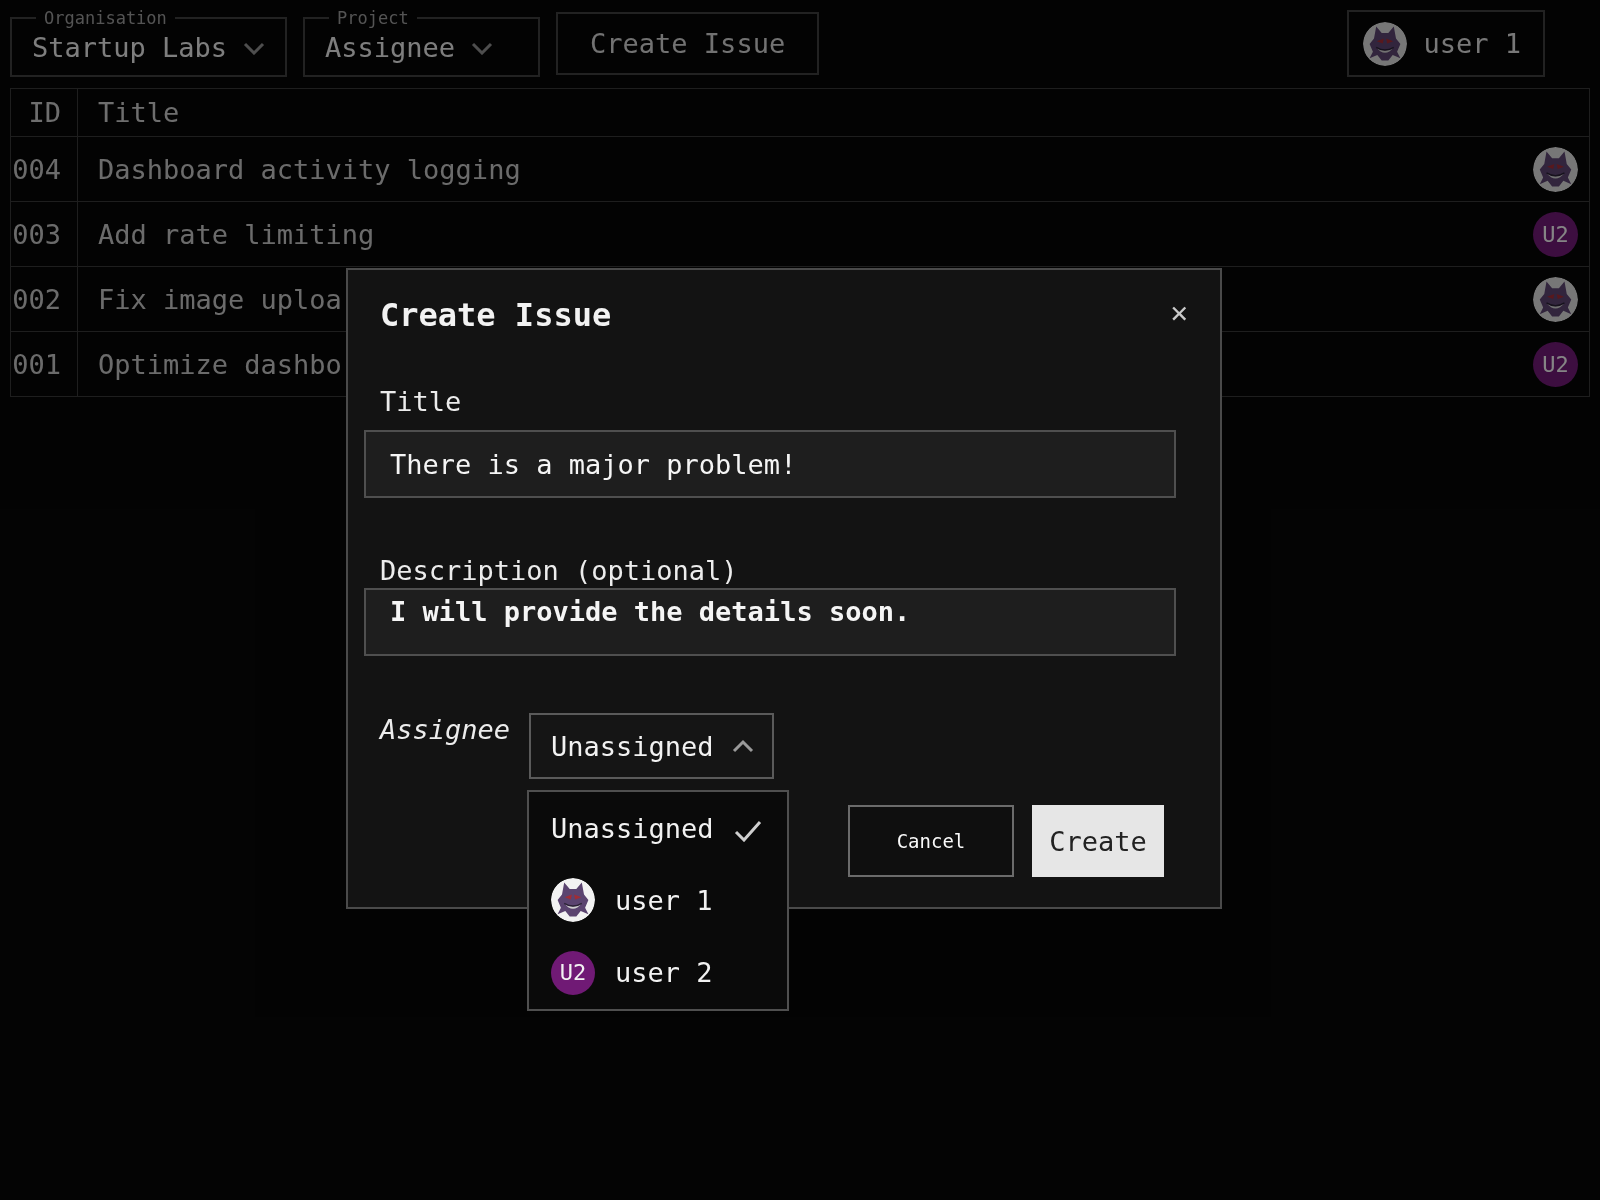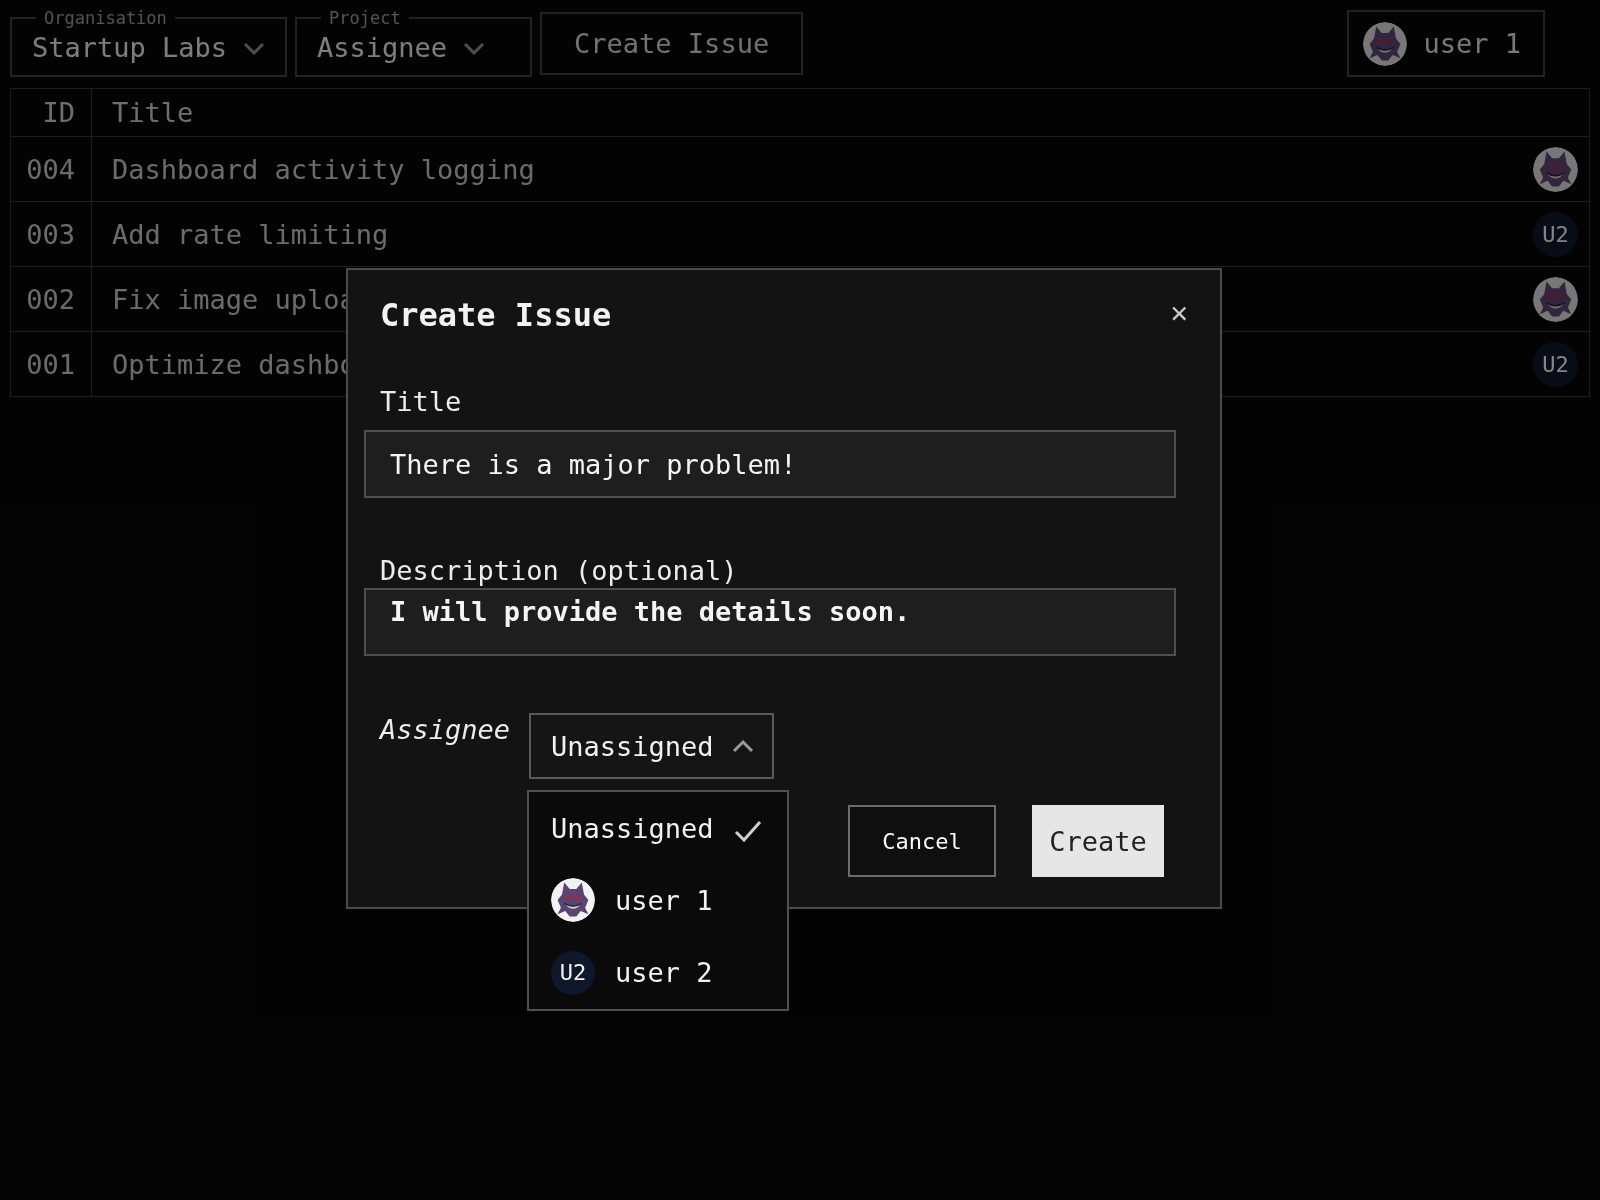--- a/index.html
+++ b/index.html
@@ -1,42 +1,42 @@
 <!DOCTYPE html>
 <html><head>
 <meta charset="utf-8">
 <style>
   * { margin:0; padding:0; box-sizing:border-box; }
   html,body { width:1600px; height:1200px; background:#070707; overflow:hidden;
     font-family:"DejaVu Sans Mono", monospace; }
 
   
-  .topbar { display:flex; align-items:flex-start; padding:8px 55px 0 10px; gap:8px; }
+  .topbar { display:flex; align-items:flex-start; padding:8px 55px 0 10px; gap:16px; }
   .fieldset { border:2px solid #3f3f3f; padding:2px 20px 12px 20px; min-width:230px; cursor:pointer; }
   .fieldset legend { font-size:17px; color:#9a9a9a; padding:0 8px; margin-left:4px; }
   .fieldset .fs-value { display:flex; align-items:center; gap:16px; font-size:27px; color:#e5e5e5; padding-top:2px; }
   .chev { width:22px; height:14px; display:inline-block; }
   .chev svg { display:block; }
   .btn-outline { margin-top:4px; border:2px solid #3f3f3f; background:transparent; color:#cfcfcf;
     font-family:inherit; font-size:27px; height:63px; padding:0 32px; cursor:pointer; }
   .user-chip { margin-left:auto; margin-top:2px; border:2px solid #3f3f3f; height:67px;
     display:flex; align-items:center; gap:16px; padding:0 22px 0 14px; color:#dadada; font-size:27px; cursor:pointer; }
   .avatar { width:44px; height:44px; border-radius:50%; flex:0 0 auto; }
 
   
   table.issues { border-collapse:collapse; margin:11px 10px 0 10px; width:1580px; table-layout:fixed; }
   table.issues td, table.issues th { border-top:1px solid #383838; border-bottom:1px solid #383838; }
   table.issues { border:1px solid #383838; }
-  th.col-id, td.cell-id { width:81px; text-align:right; padding-right:16px; border-right:1px solid #383838; }
+  th.col-id, td.cell-id { width:67px; text-align:right; padding-right:16px; border-right:1px solid #383838; }
   th { font-weight:normal; color:#c9c9c9; font-size:27px; height:48px; }
   th.col-title, td.cell-title { text-align:left; padding-left:20px; }
   td { color:#c4c4c4; font-size:27px; height:65px; }
   td.cell-avatar { width:70px; padding-right:11px; }
   td.cell-avatar .avatar { width:45px; height:45px; display:block; margin-left:auto; }
-  .u2-badge { width:45px; height:45px; border-radius:50%; background:#0f172a; color:#f2f2f2;
+  .u2-badge { width:45px; height:45px; border-radius:50%; background:#701a75; color:#f2f2f2;
     display:flex; align-items:center; justify-content:center; font-size:22px; margin-left:auto; }
 
   
   .overlay { position:absolute; inset:0; background:rgba(0,0,0,0.45); z-index:5; }
 
   
   .modal { position:absolute; left:346px; top:268px; width:876px; height:641px;
     background:#131313; border:2px solid #4a4a4a; z-index:10; }
   .modal-title { position:absolute; left:32px; top:26px; font-size:32px; font-weight:bold; color:#f2f2f2; }
   .modal-close { position:absolute; right:32px; top:28px; font-size:29px; color:#c9c9c9; cursor:pointer; line-height:1; }
@@ -44,22 +44,22 @@
   .lbl-title { top:116px; }
   .lbl-desc { top:285px; }
   .text-input { position:absolute; left:16px; width:812px; height:68px; background:#1e1e1e;
     border:2px solid #4f4f4f; color:#f5f5f5; font-family:inherit; font-size:27px; padding:0 24px; }
   .inp-title { top:160px; }
   .inp-desc { top:318px; resize:none; padding-top:6px; line-height:1.2; overflow:hidden;font-weight:bold; }
   .lbl-assignee { top:444px;font-style:italic; }
   .select-btn { position:absolute; left:181px; top:443px; width:245px; height:66px;
     background:#151515; border:2px solid #5a5a5a; color:#f2f2f2; font-family:inherit; font-size:27px;
     display:flex; align-items:center; justify-content:space-between; padding:0 18px 0 20px; cursor:pointer; }
-  .btn-cancel { position:absolute; left:500px; top:535px; width:148px; height:72px;
-    background:#0f0f0f; border:2px solid #6b6b6b; color:#fafafa; font-family:inherit; font-size:22px; cursor:pointer; }
+  .btn-cancel { position:absolute; left:500px; top:535px; width:166px; height:72px;
+    background:#0f0f0f; border:2px solid #6b6b6b; color:#fafafa; font-family:inherit; font-size:19px; cursor:pointer; }
   .btn-create { position:absolute; left:684px; top:535px; width:132px; height:72px;
     background:#e6e6e6; border:none; color:#222; font-family:inherit; font-size:27px; cursor:pointer; }
 
   
   .dropdown-panel { position:absolute; left:527px; top:790px; width:262px; height:221px;
     background:#0a0a0a; border:2px solid #4f4f4f; z-index:30; display:flex; flex-direction:column; }
   .dd-option { flex:1; display:flex; align-items:center; gap:20px; padding:0 22px; color:#f2f2f2;
     font-size:27px; cursor:pointer; }
   .dd-option .avatar { width:44px; height:44px; }
   .dd-option .u2-badge { margin-left:0; width:44px; height:44px; }

